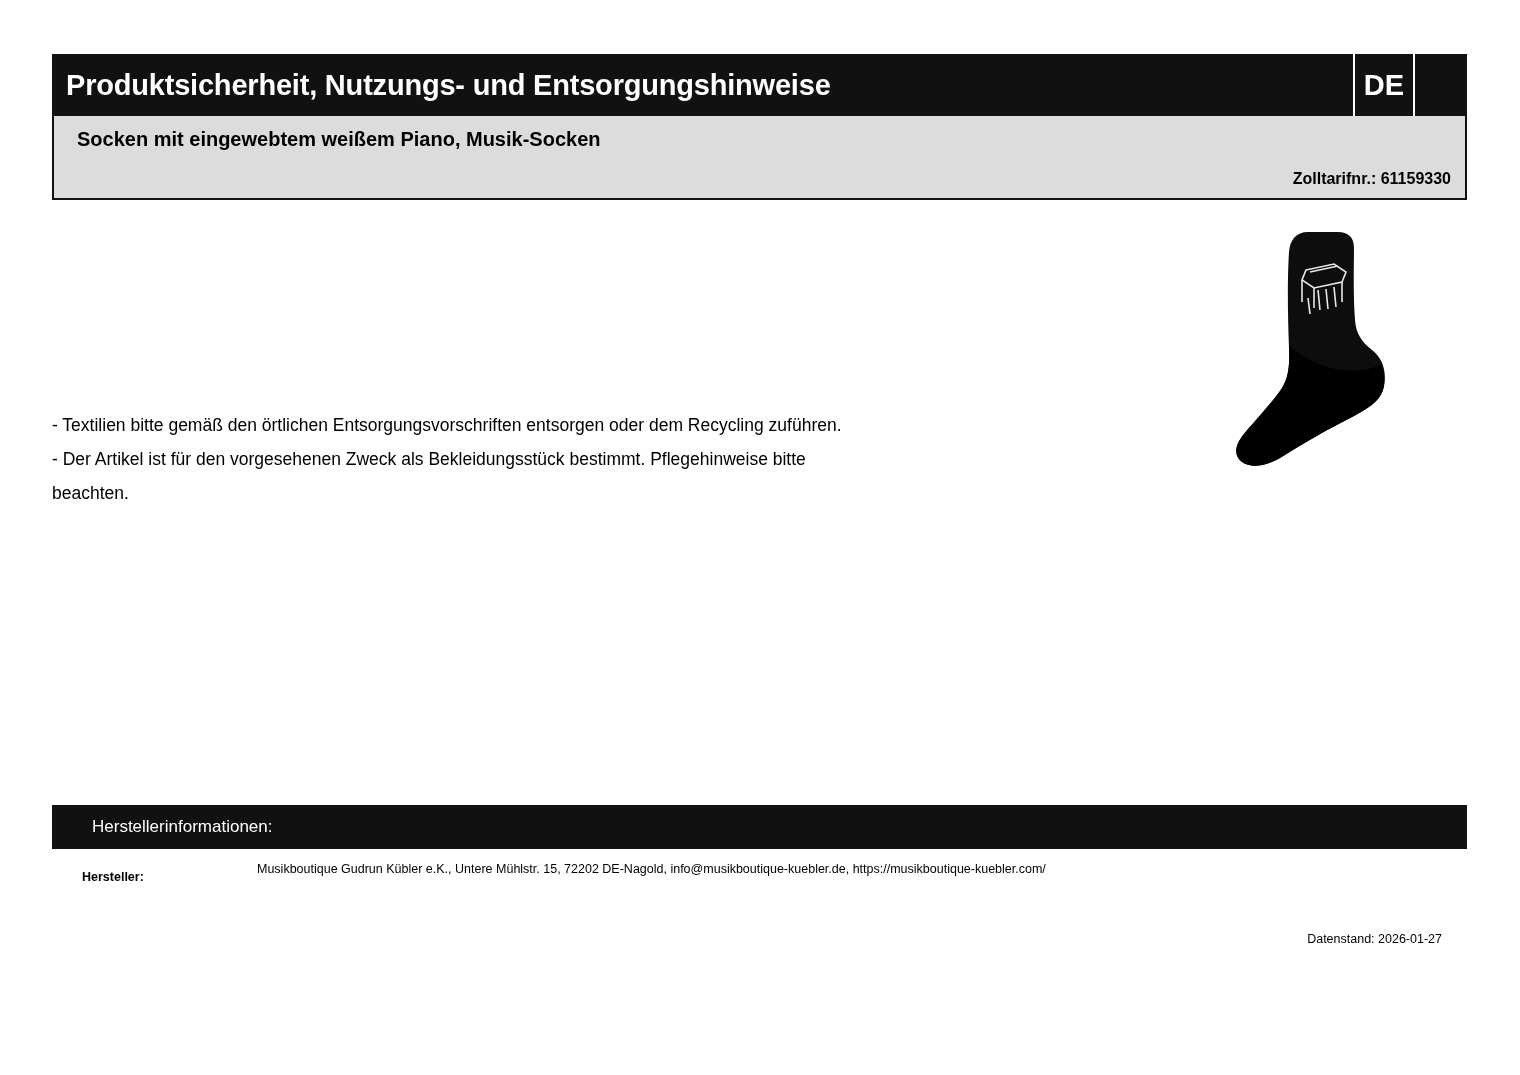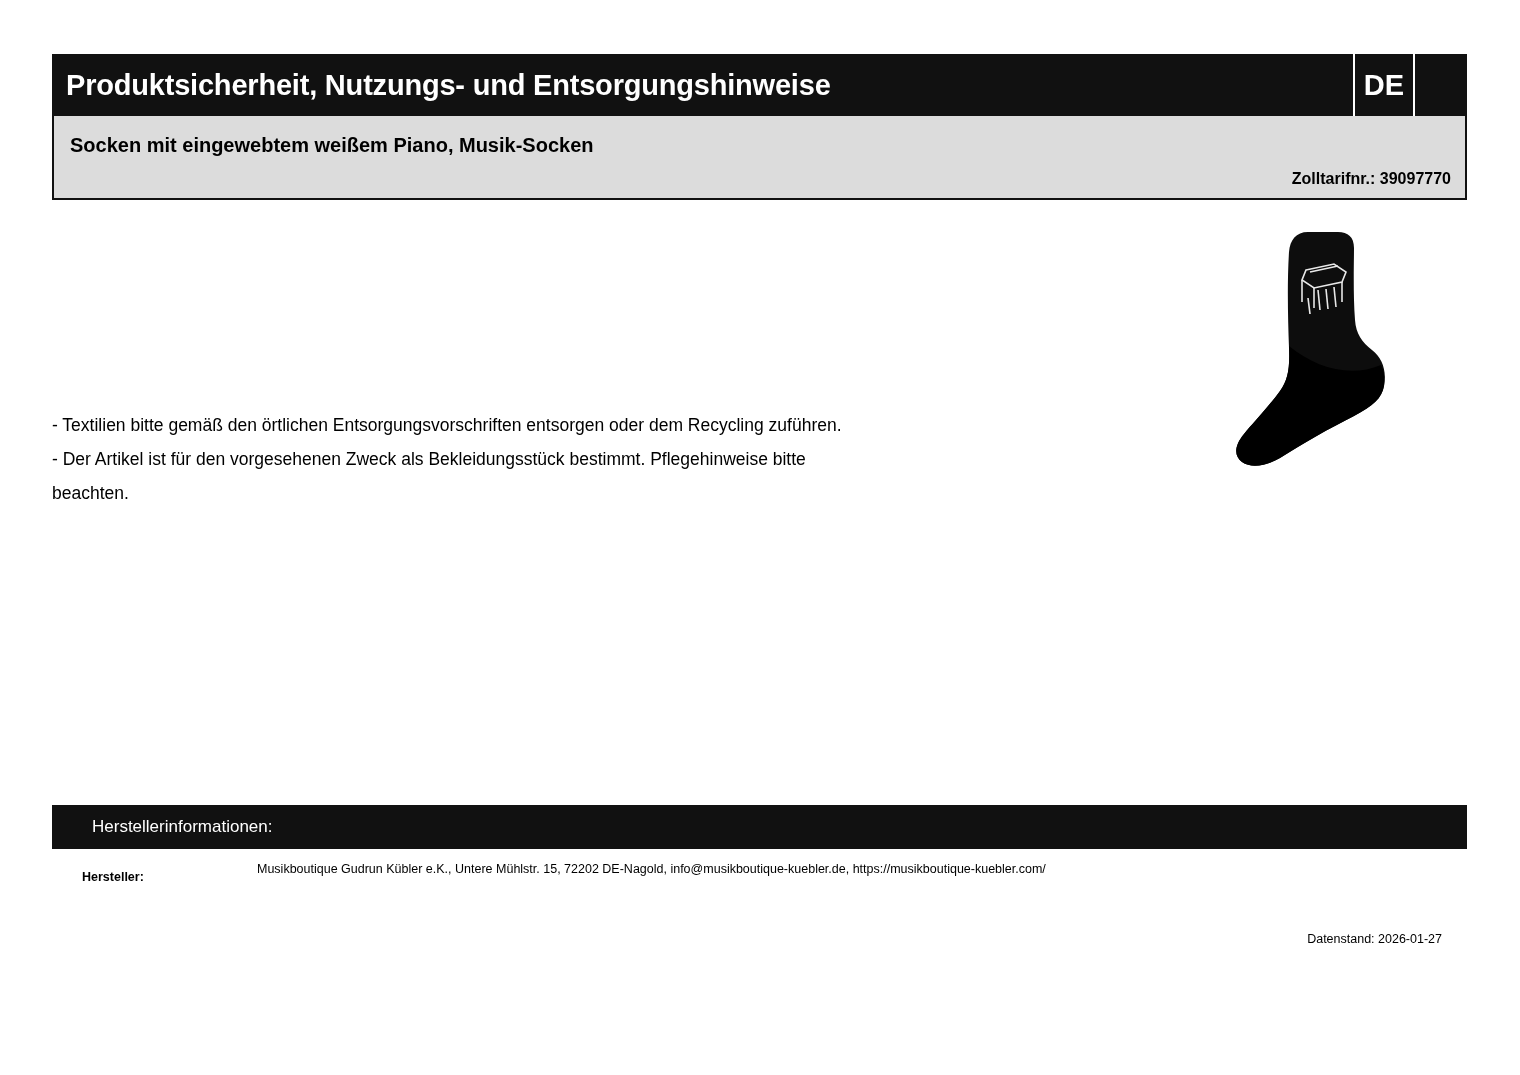--- a/index.html
+++ b/index.html
@@ -65,25 +65,24 @@
   .subheader {
     background: #dcdcdc;
     border-left: 2px solid #111111;
     border-right: 2px solid #111111;
     border-bottom: 2px solid #111111;
     height: 82px;
     position: relative;
   }
   .subheader-title {
     position: absolute;
-    left: 16px;
+    left: 23px;
     top: 12px;
     font-size: 20px;
     font-weight: bold;
-    margin-top: 6px;
   }
   .subheader-tariff {
     position: absolute;
     right: 14px;
     bottom: 10px;
     font-size: 16px;
     font-weight: bold;
   }
 
   
@@ -160,21 +159,21 @@
 <div class="page">
 
   <div class="header-block">
     <div class="header-bar">
       <div class="header-title">Produktsicherheit, Nutzungs- und Entsorgungshinweise</div>
       <div class="header-lang">DE</div>
       <div class="header-lang-pad"></div>
     </div>
     <div class="subheader">
       <div class="subheader-title">Socken mit eingewebtem weißem Piano, Musik-Socken</div>
-      <div class="subheader-tariff">Zolltarifnr.: 39097770</div>
+      <div class="subheader-tariff">Zolltarifnr.: 61159330</div>
     </div>
   </div>
 
   <div class="body-text">
     <p>- Textilien bitte gemäß den örtlichen Entsorgungsvorschriften entsorgen oder dem Recycling zuführen.</p>
     <p>- Der Artikel ist für den vorgesehenen Zweck als Bekleidungsstück bestimmt. Pflegehinweise bitte</p>
     <p>beachten.</p>
   </div>
 
   <div class="product-image">

